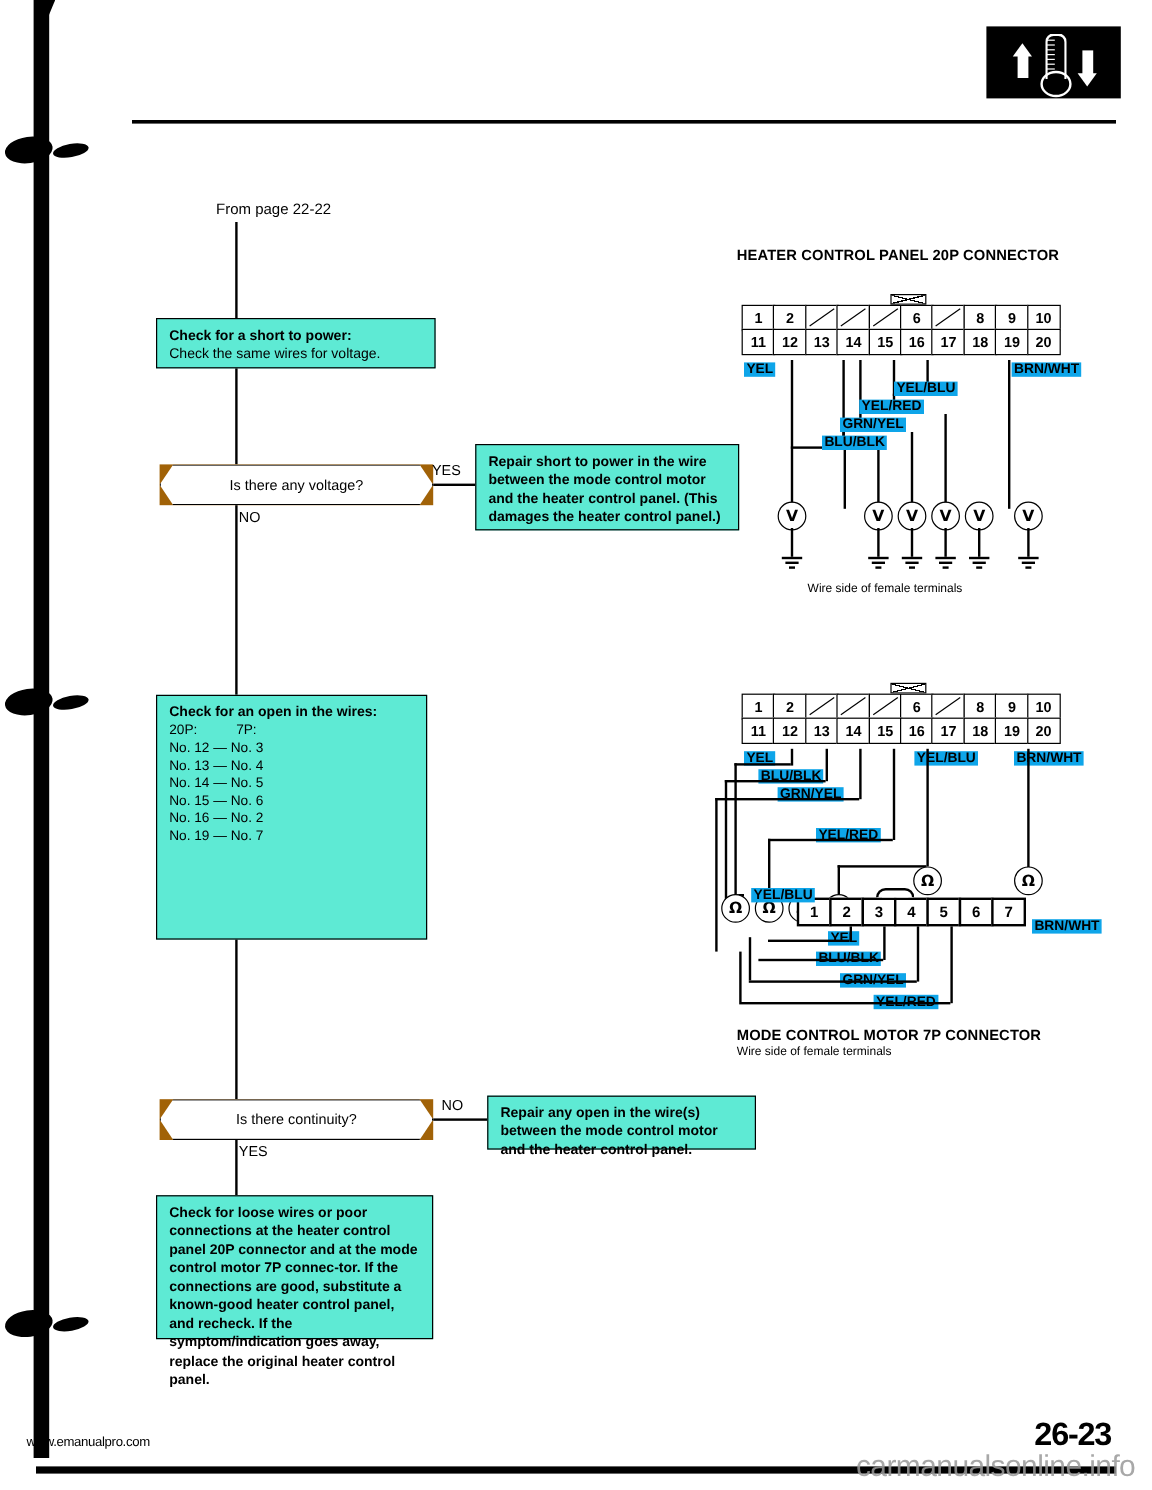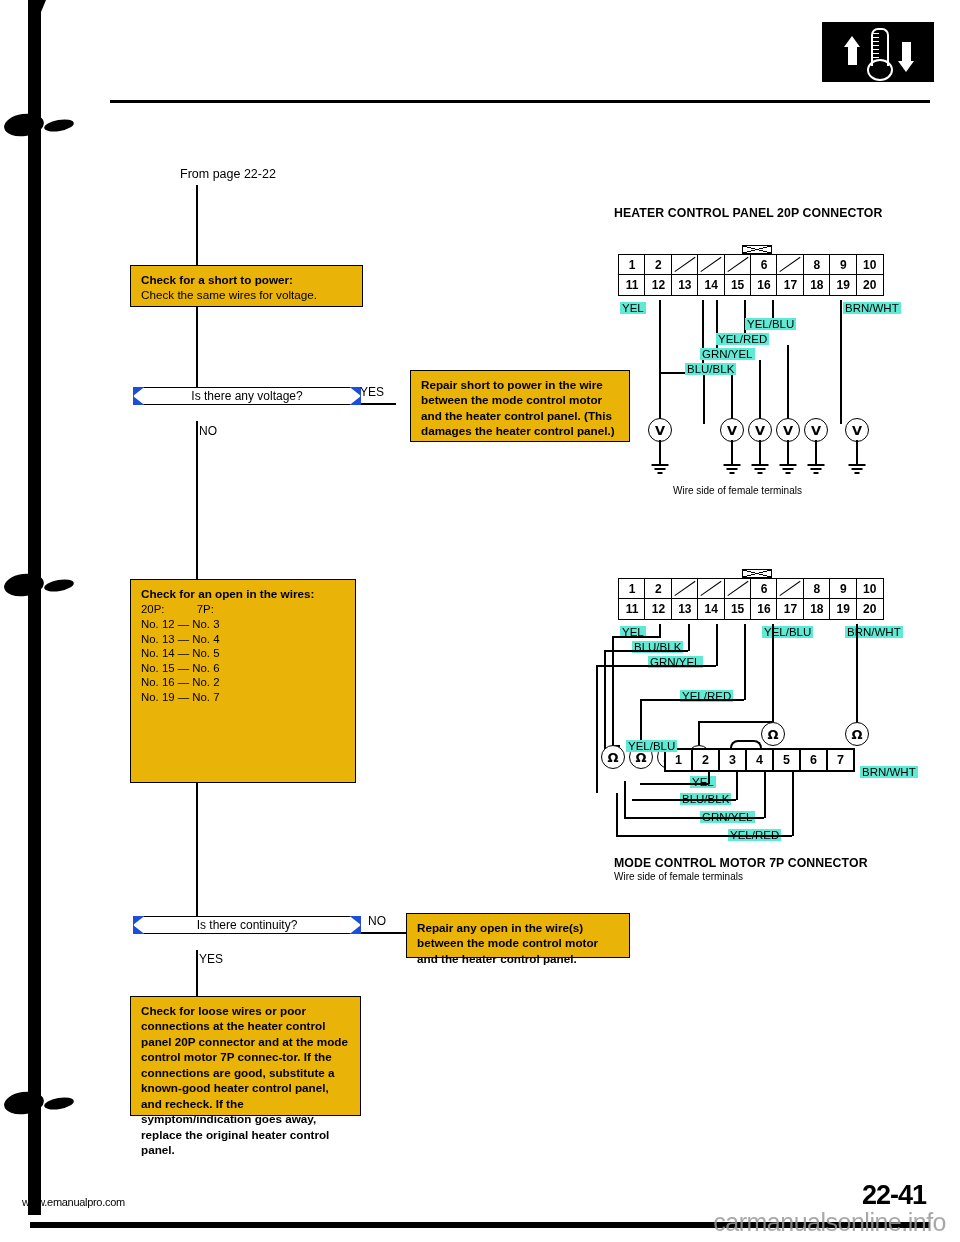--- a/index.html
+++ b/index.html
@@ -45,25 +45,25 @@
   #pageno{position:absolute;right:34px;top:1180px;font-size:27px;font-weight:bold;
           letter-spacing:-1px;font-family:"Liberation Sans",sans-serif;}
   #watermark{position:absolute;right:14px;top:1208px;font-size:25px;color:#9a9a9a;
              letter-spacing:-.5px;opacity:.85;}
 
   
   .from-lbl{position:absolute;left:180px;top:167px;font-size:12.5px;}
   .vline{position:absolute;width:2px;background:#000;}
   .hline{position:absolute;height:2px;background:#000;}
 
-  .fbox{position:absolute;border:1.6px solid #000;background:#eab308;
+  .fbox{position:absolute;border:1.6px solid #000;background:#5eead4;
         font-size:11.7px;line-height:1.32;padding:6px 8px 7px 10px;box-sizing:border-box;}
   .fbox b{font-weight:bold;}
 
-  .diamond{position:absolute;height:18px;background:#1d4ed8;}
+  .diamond{position:absolute;height:34px;background:#a16207;}
   .diamond .hexshape{position:absolute;inset:0;border:1.7px solid #000;background:#fff;
       clip-path:polygon(5% 0,95% 0,100% 50%,95% 100%,5% 100%,0 50%);}
   .diamond .hextxt{position:absolute;inset:0;display:flex;align-items:center;
       justify-content:center;font-size:12px;}
   .branch-lbl{position:absolute;font-size:12px;}
 
   .mono-list{font-size:11.4px;line-height:1.28;}
 
   
   .sec-title{position:absolute;font-weight:bold;font-size:12.3px;letter-spacing:.1px;}
@@ -88,21 +88,21 @@
   .conn .latch::after{background:linear-gradient(to top right,transparent 46%,#000 46%,#000 54%,transparent 54%);}
 
   .conn7 .cell7{width:29px;height:24px;border:2px solid #000;margin-left:-2px;
         box-sizing:border-box;display:flex;align-items:center;justify-content:center;
         font-size:12.5px;font-weight:bold;background:#fff;}
   .conn7 .row .cell7:first-child{margin-left:0;}
   .conn7 .tab{position:absolute;left:66px;top:-8px;width:32px;height:8px;
         border:2px solid #000;border-bottom:none;border-radius:8px 8px 0 0;
         box-sizing:border-box;background:#fff;}
 
-  .wlabel{position:absolute;font-size:11.5px;font-weight:normal;background:#5eead4;
+  .wlabel{position:absolute;font-size:11.5px;font-weight:bold;background:#0ea5e9;
           padding:0 2px;white-space:nowrap;}
 
   .meter{position:absolute;width:22px;height:22px;border:1.7px solid #000;border-radius:50%;
          background:#fff;display:flex;align-items:center;justify-content:center;
          font-size:13px;font-weight:bold;font-family:"DejaVu Sans",sans-serif;}
   .gnd{position:absolute;}
   .gnd i{position:absolute;display:block;background:#000;height:1.8px;left:50%;
          transform:translateX(-50%);}
   .gnd i:nth-child(1){top:0;width:17px;}
   .gnd i:nth-child(2){top:4px;width:11px;}
@@ -143,42 +143,42 @@
     <span class="th-tick" style="top:31px"></span>
   <span class="th-tick" style="top:35px"></span>
   <span class="arrow-dn">
       <span class="shaft"></span>
       <span class="head"></span>
     </span>
 </div>
 
 <div id="foot-rule"></div>
 <div id="foot-url">www.emanualpro.com</div>
-<div id="pageno">22-41</div>
+<div id="pageno">26-23</div>
 <div id="watermark">carmanualsonline.info</div>
 
 <div class="from-lbl">From page 22-22</div>
 <div class="vline" style="left:196px;top:185px;height:80px;"></div>
 
 <div class="fbox" style="left:130px;top:265px;width:233px;height:42px;">
   <b>Check for a short to power:</b><br>
   <span>Check the same wires for voltage.</span>
 </div>
 
 <div class="vline" style="left:196px;top:307px;height:80px;"></div>
 
 <div class="diamond" style="left:133px;top:387px;width:228px;">
   <div class="hexshape"></div>
   <div class="hextxt">Is there any voltage?</div>
 </div>
 <div class="hline" style="left:361px;top:403px;width:35px;"></div>
 <div class="branch-lbl" style="left:360px;top:385px;">YES</div>
 <div class="branch-lbl" style="left:199px;top:424px;">NO</div>
 
-<div class="fbox bold-body" style="left:396px;top:370px;width:220px;height:72px;font-weight:bold;margin-left:14px;">
+<div class="fbox bold-body" style="left:396px;top:370px;width:220px;height:72px;font-weight:bold;">
   <span>Repair short to power in the wire between the mode control motor and the heater control panel. (This damages the heater control panel.)</span>
 </div>
 
 <div class="vline" style="left:196px;top:421px;height:158px;"></div>
 
 <div class="fbox" style="left:130px;top:579px;width:226px;height:204px;">
   <b>Check for an open in the wires:</b><br>
   <div class="mono-list" style="margin-top:1px;">
     <span>20P:</span>
     <span style="display:inline-block;width:26px;"></span>

